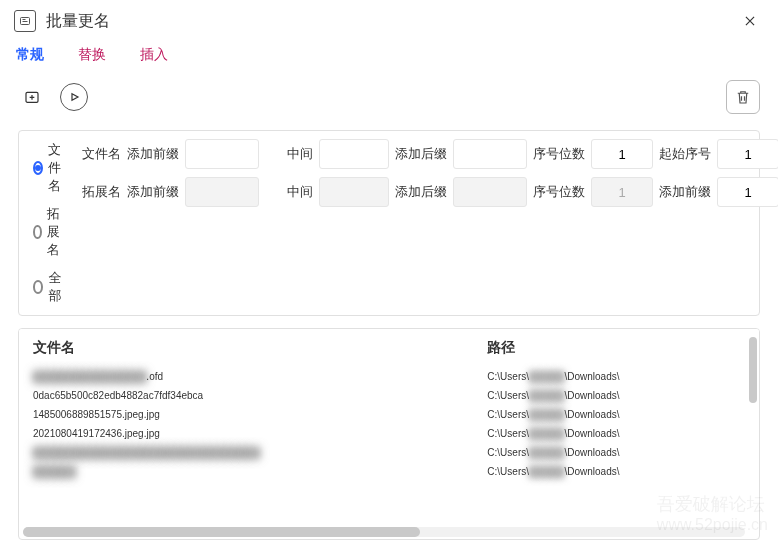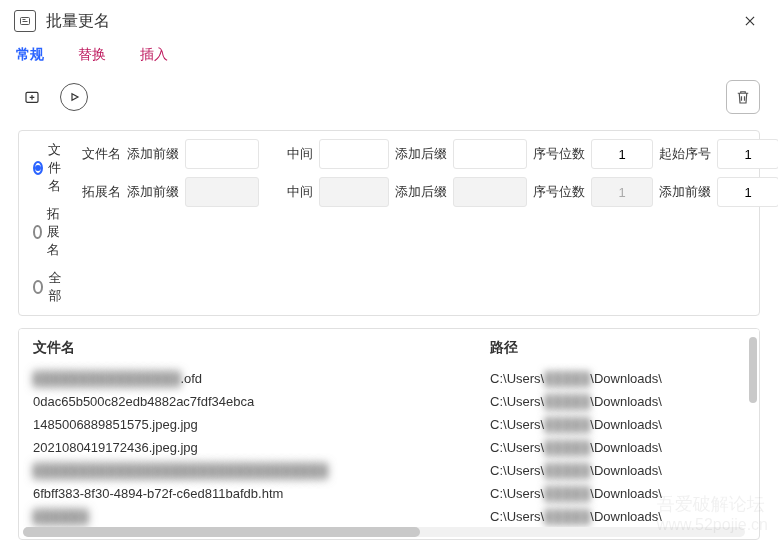--- a/index.html
+++ b/index.html
@@ -39,21 +39,21 @@
 .lbl.w { width: 52px; }
 .inp { height: 30px; border: 1px solid #e5e5e5; border-radius: 3px; background: #fff; width: 74px; padding: 0 6px; font-size: 13px; }
 .inp.disabled { background: #f3f3f3; color: #aaa; }
 .inp.num { width: 62px; text-align: center; }
 .inp.mid { width: 70px; }
 
 .table-wrap { margin: 12px 18px 0 18px; border: 1px solid #e0e0e0; border-radius: 4px; flex: 1; overflow: hidden; position: relative; }
 .table-scroll { height: 100%; overflow: auto; }
 .data-table { width: 100%; border-collapse: collapse; }
 .data-table th { text-align: left; font-size: 14px; font-weight: 600; padding: 10px 14px; background: #fff; }
-.data-table td { font-size: 13px; padding: 4px 14px; color: #333; white-space: nowrap; }
+.data-table td { font-size: 10px; padding: 4px 14px; color: #333; white-space: nowrap; }
 .blur { color: transparent; text-shadow: 0 0 8px rgba(100,100,100,0.7); user-select: none; }
 .blur-partial { color: transparent; text-shadow: 0 0 7px rgba(100,100,100,0.6); }
 
 .watermark { position: absolute; right: 10px; bottom: 6px; font-size: 18px; color: rgba(0,0,0,0.06); pointer-events: none; }
 .watermark small { font-size: 16px; display: block; text-align: right; }
 
 .hscroll { position: absolute; left: 4px; right: 14px; bottom: 2px; height: 10px; background: #f1f1f1; border-radius: 5px; }
 .hscroll .thumb { position: absolute; left: 0; width: 55%; height: 100%; background: #c9c9c9; border-radius: 5px; }
 .vscroll { position: absolute; right: 2px; top: 8px; bottom: 14px; width: 8px; }
 .vscroll .thumb { position: absolute; top: 0; width: 100%; height: 35%; background: #c9c9c9; border-radius: 4px; }
@@ -173,24 +173,20 @@
             </tr>
             <tr>
               <td><span>2021080419172436.jpeg.jpg</span></td>
               <td><span>C:\Users\</span><span class="blur-partial">█████</span><span>\Downloads\</span></td>
             </tr>
             <tr>
               <td><span class="blur">████████████████████████████████</span></td>
               <td><span>C:\Users\</span><span class="blur-partial">█████</span><span>\Downloads\</span></td>
             </tr>
             <tr>
-              <td><span>6fbff383-8f30-4894-b72f-c6ed811bafdb.htm</span></td>
-              <td><span>C:\Users\</span><span class="blur-partial">█████</span><span>\Downloads\</span></td>
-            </tr>
-            <tr>
               <td><span class="blur">██████</span></td>
               <td><span>C:\Users\</span><span class="blur-partial">█████</span><span>\Downloads\</span></td>
             </tr>
           </tbody>
       </table>
     </div>
     <div class="vscroll">
         <div class="thumb"></div>
       </div>
     <div class="hscroll">

